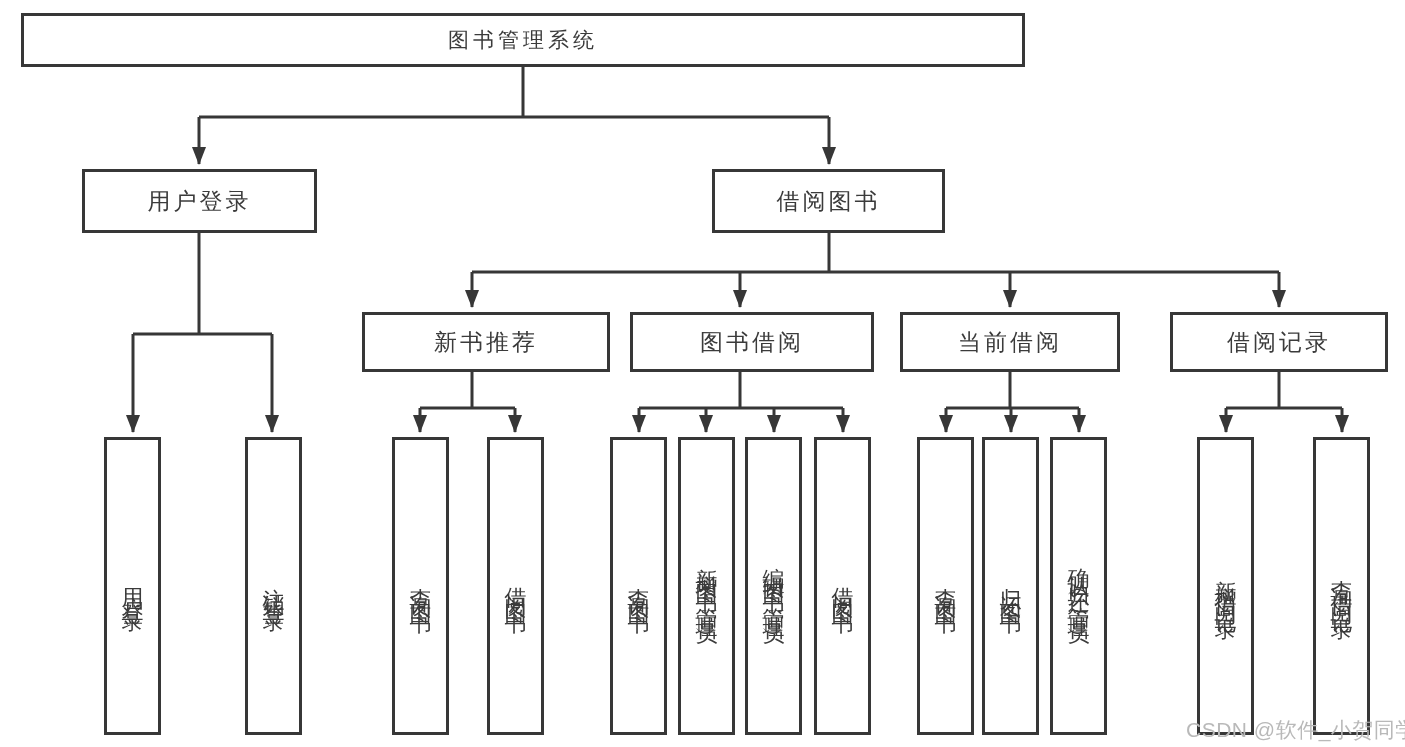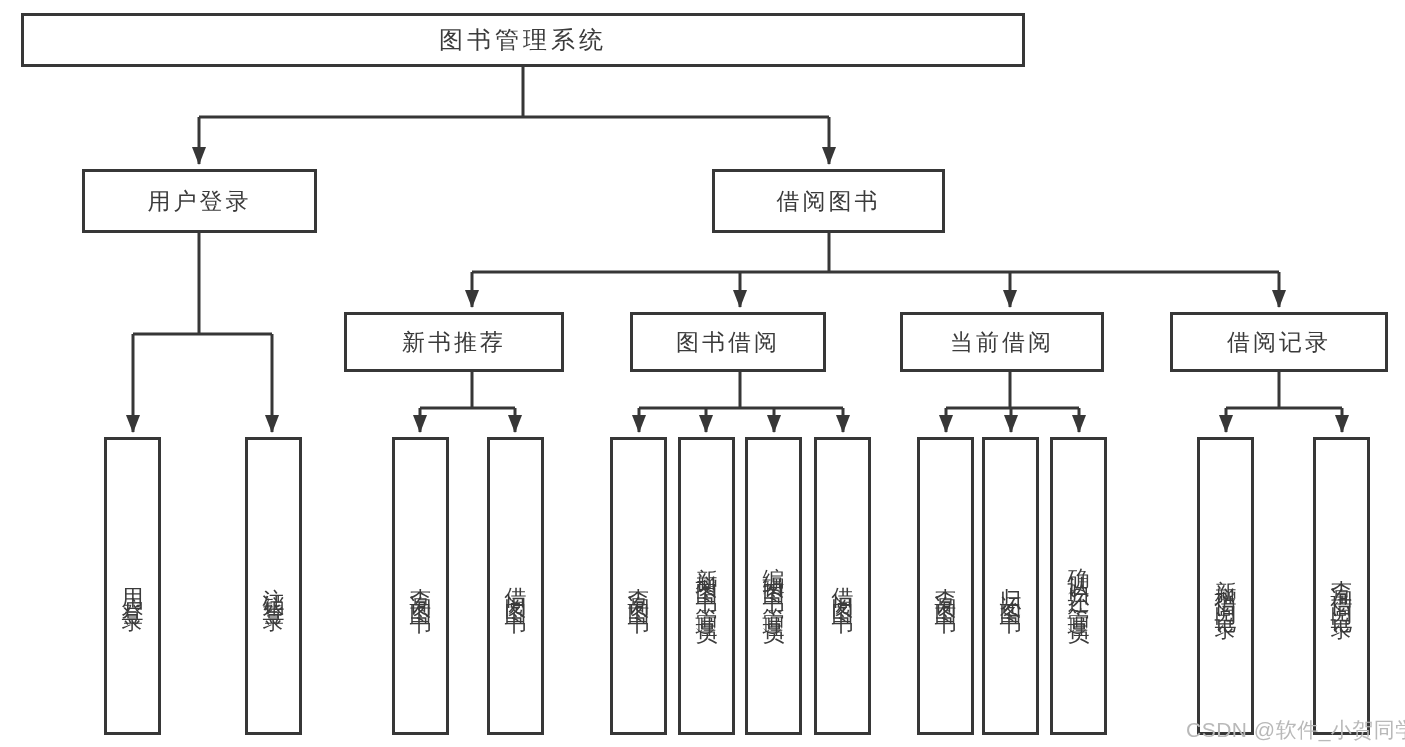--- a/index.html
+++ b/index.html
@@ -39,21 +39,21 @@
     display: flex;
     align-items: center;
     justify-content: center;
     color: var(--text);
   }
   .hlabel {
     font-size: 23px;
     letter-spacing: 3px;
     white-space: nowrap;
   }
-  .box.root .hlabel { font-size: 24px; letter-spacing: 4px; }
+  .box.root .hlabel { font-size: 21px; letter-spacing: 4px; }
   .vlabel {
     writing-mode: vertical-rl;
     text-orientation: mixed;
     font-size: 22px;
     letter-spacing: 8px;
     line-height: 1;
     white-space: nowrap;
   }
   .watermark {
     position: absolute;
@@ -116,27 +116,27 @@
     <span class="hlabel">图书管理系统</span>
   </div>
 
   <div class="box" style="left:82px;top:169px;width:235px;height:64px">
     <span class="hlabel">用户登录</span>
   </div>
   <div class="box" style="left:712px;top:169px;width:233px;height:64px">
     <span class="hlabel">借阅图书</span>
   </div>
 
-  <div class="box" style="left:344px;top:312px;width:220px;height:60px">
+  <div class="box" style="left:362px;top:312px;width:248px;height:60px">
     <span class="hlabel">新书推荐</span>
   </div>
-  <div class="box" style="left:630px;top:312px;width:196px;height:60px">
+  <div class="box" style="left:630px;top:312px;width:244px;height:60px">
     <span class="hlabel">图书借阅</span>
   </div>
-  <div class="box" style="left:900px;top:312px;width:204px;height:60px">
+  <div class="box" style="left:900px;top:312px;width:220px;height:60px">
     <span class="hlabel">当前借阅</span>
   </div>
   <div class="box" style="left:1170px;top:312px;width:218px;height:60px">
     <span class="hlabel">借阅记录</span>
   </div>
 
   <div class="box" style="left:104px;top:437px;width:57px;height:298px">
     <span class="vlabel">用户登录</span>
   </div>
   <div class="box" style="left:245px;top:437px;width:57px;height:298px">

